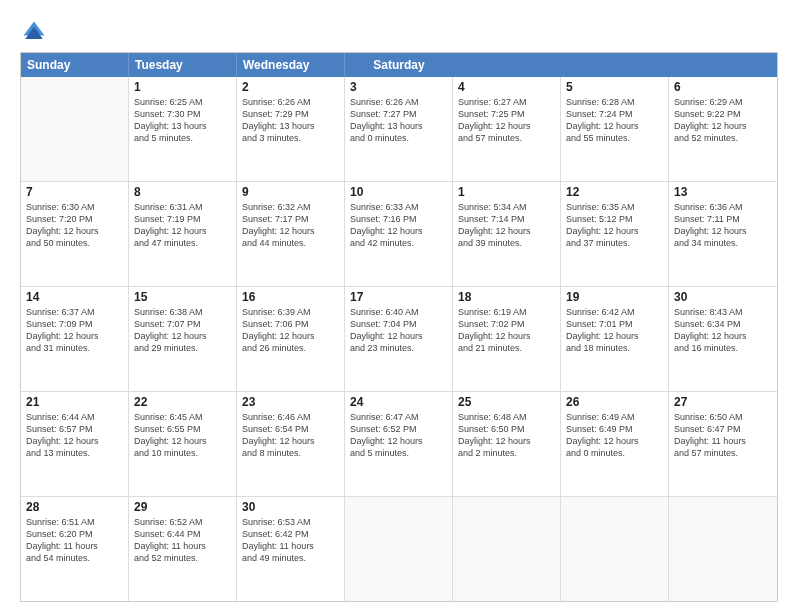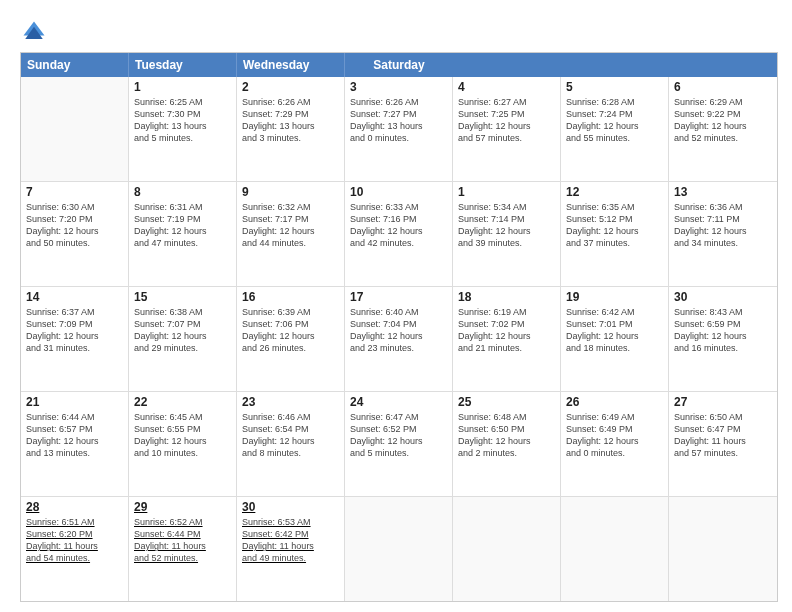--- a/index.html
+++ b/index.html
@@ -89,21 +89,20 @@
       flex-direction: column;
     }
     .cal-row {
       display: grid;
       grid-template-columns: repeat(7, 1fr);
       flex: 1;
       border-bottom: 1px solid #ddd;
     }
     .cal-row:last-child {
       border-bottom: none;
-      text-decoration: underline;
     }
     .cal-cell {
       border-right: 1px solid #ddd;
       padding: 3px 5px 3px 5px;
       font-size: 9.5px;
       color: #333;
       vertical-align: top;
       min-height: 70px;
     }
     .cal-cell:last-child {
@@ -291,21 +290,21 @@
           <div class="cal-cell">
             <span class="day-num">19</span>
             <span class="cell-line">Sunrise: 6:42 AM</span>
             <span class="cell-line">Sunset: 7:01 PM</span>
             <span class="cell-line">Daylight: 12 hours</span>
             <span class="cell-line">and 18 minutes.</span>
           </div>
           <div class="cal-cell">
             <span class="day-num">30</span>
             <span class="cell-line">Sunrise: 8:43 AM</span>
-            <span class="cell-line">Sunset: 6:59 PM</span>
+            <span class="cell-line">Sunset: 6:34 PM</span>
             <span class="cell-line">Daylight: 12 hours</span>
             <span class="cell-line">and 16 minutes.</span>
           </div>
         </div>
         <div class="cal-row">
           <div class="cal-cell">
             <span class="day-num">21</span>
             <span class="cell-line">Sunrise: 6:44 AM</span>
             <span class="cell-line">Sunset: 6:57 PM</span>
             <span class="cell-line">Daylight: 12 hours</span>

